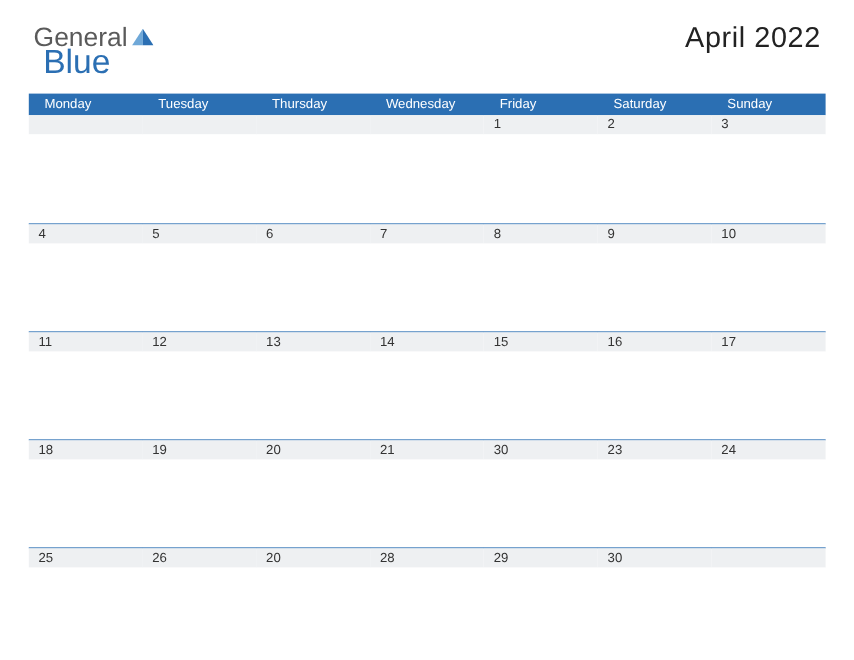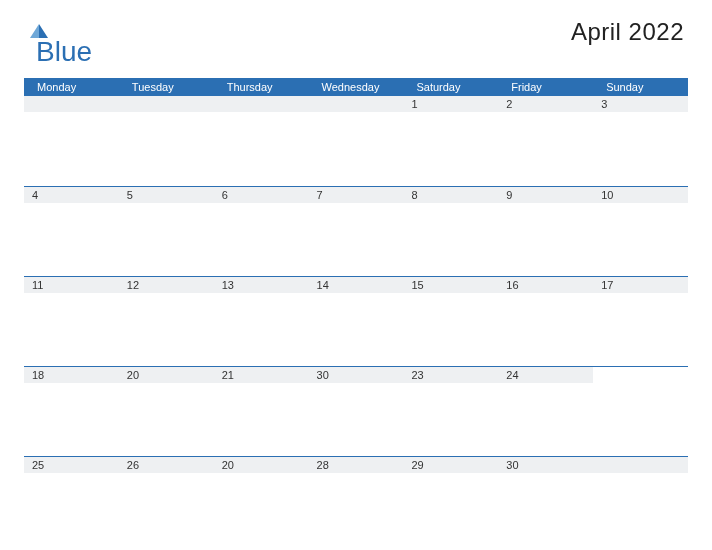--- a/index.html
+++ b/index.html
@@ -75,40 +75,41 @@
   .day-body {
     background: #ffffff;
     height: calc(100% - 16px);
   }
 </style>
 </head>
 <body>
 
 <div class="header">
   <div class="logo">
+    <span class="logo-general">General</span>
     <svg class="logo-icon" viewBox="0 0 18 14">
       <path d="M0 14 L9 0 L9 14 Z" fill="#6fa8d8"></path>
       <path d="M9 14 L9 0 L18 14 Z" fill="#2b6fb3"></path>
     </svg>
     <br>
   </div>
   <div class="title">April 2022</div>
 </div>
 <div style="padding-left:36px; margin-top:-18px; margin-bottom:10px;">
   <span class="logo-blue" style="font-size:28px;">Blue</span>
 </div>
 
 <div class="calendar">
   <div class="weekday-row">
     <div class="weekday">Monday</div>
     <div class="weekday">Tuesday</div>
     <div class="weekday">Thursday</div>
     <div class="weekday">Wednesday</div>
+    <div class="weekday">Friday</div>
     <div class="weekday">Saturday</div>
-    <div class="weekday">Friday</div>
     <div class="weekday">Sunday</div>
   </div>
   <div class="weeks" id="weeks-container">
       <div class="week">
         <div class="day-cell">
           <div class="day-num-strip"></div>
           <div class="day-body"></div>
         </div>
         <div class="day-cell">
           <div class="day-num-strip"></div>
@@ -191,20 +192,24 @@
           <div class="day-body"></div>
         </div>
         <div class="day-cell">
           <div class="day-num-strip">17</div>
           <div class="day-body"></div>
         </div>
       </div>
       <div class="week">
         <div class="day-cell">
           <div class="day-num-strip">18</div>
+          <div class="day-body"></div>
+        </div>
+        <div class="day-cell">
+          <div class="day-num-strip">19</div>
           <div class="day-body"></div>
         </div>
         <div class="day-cell">
           <div class="day-num-strip">20</div>
           <div class="day-body"></div>
         </div>
         <div class="day-cell">
           <div class="day-num-strip">21</div>
           <div class="day-body"></div>
         </div>

